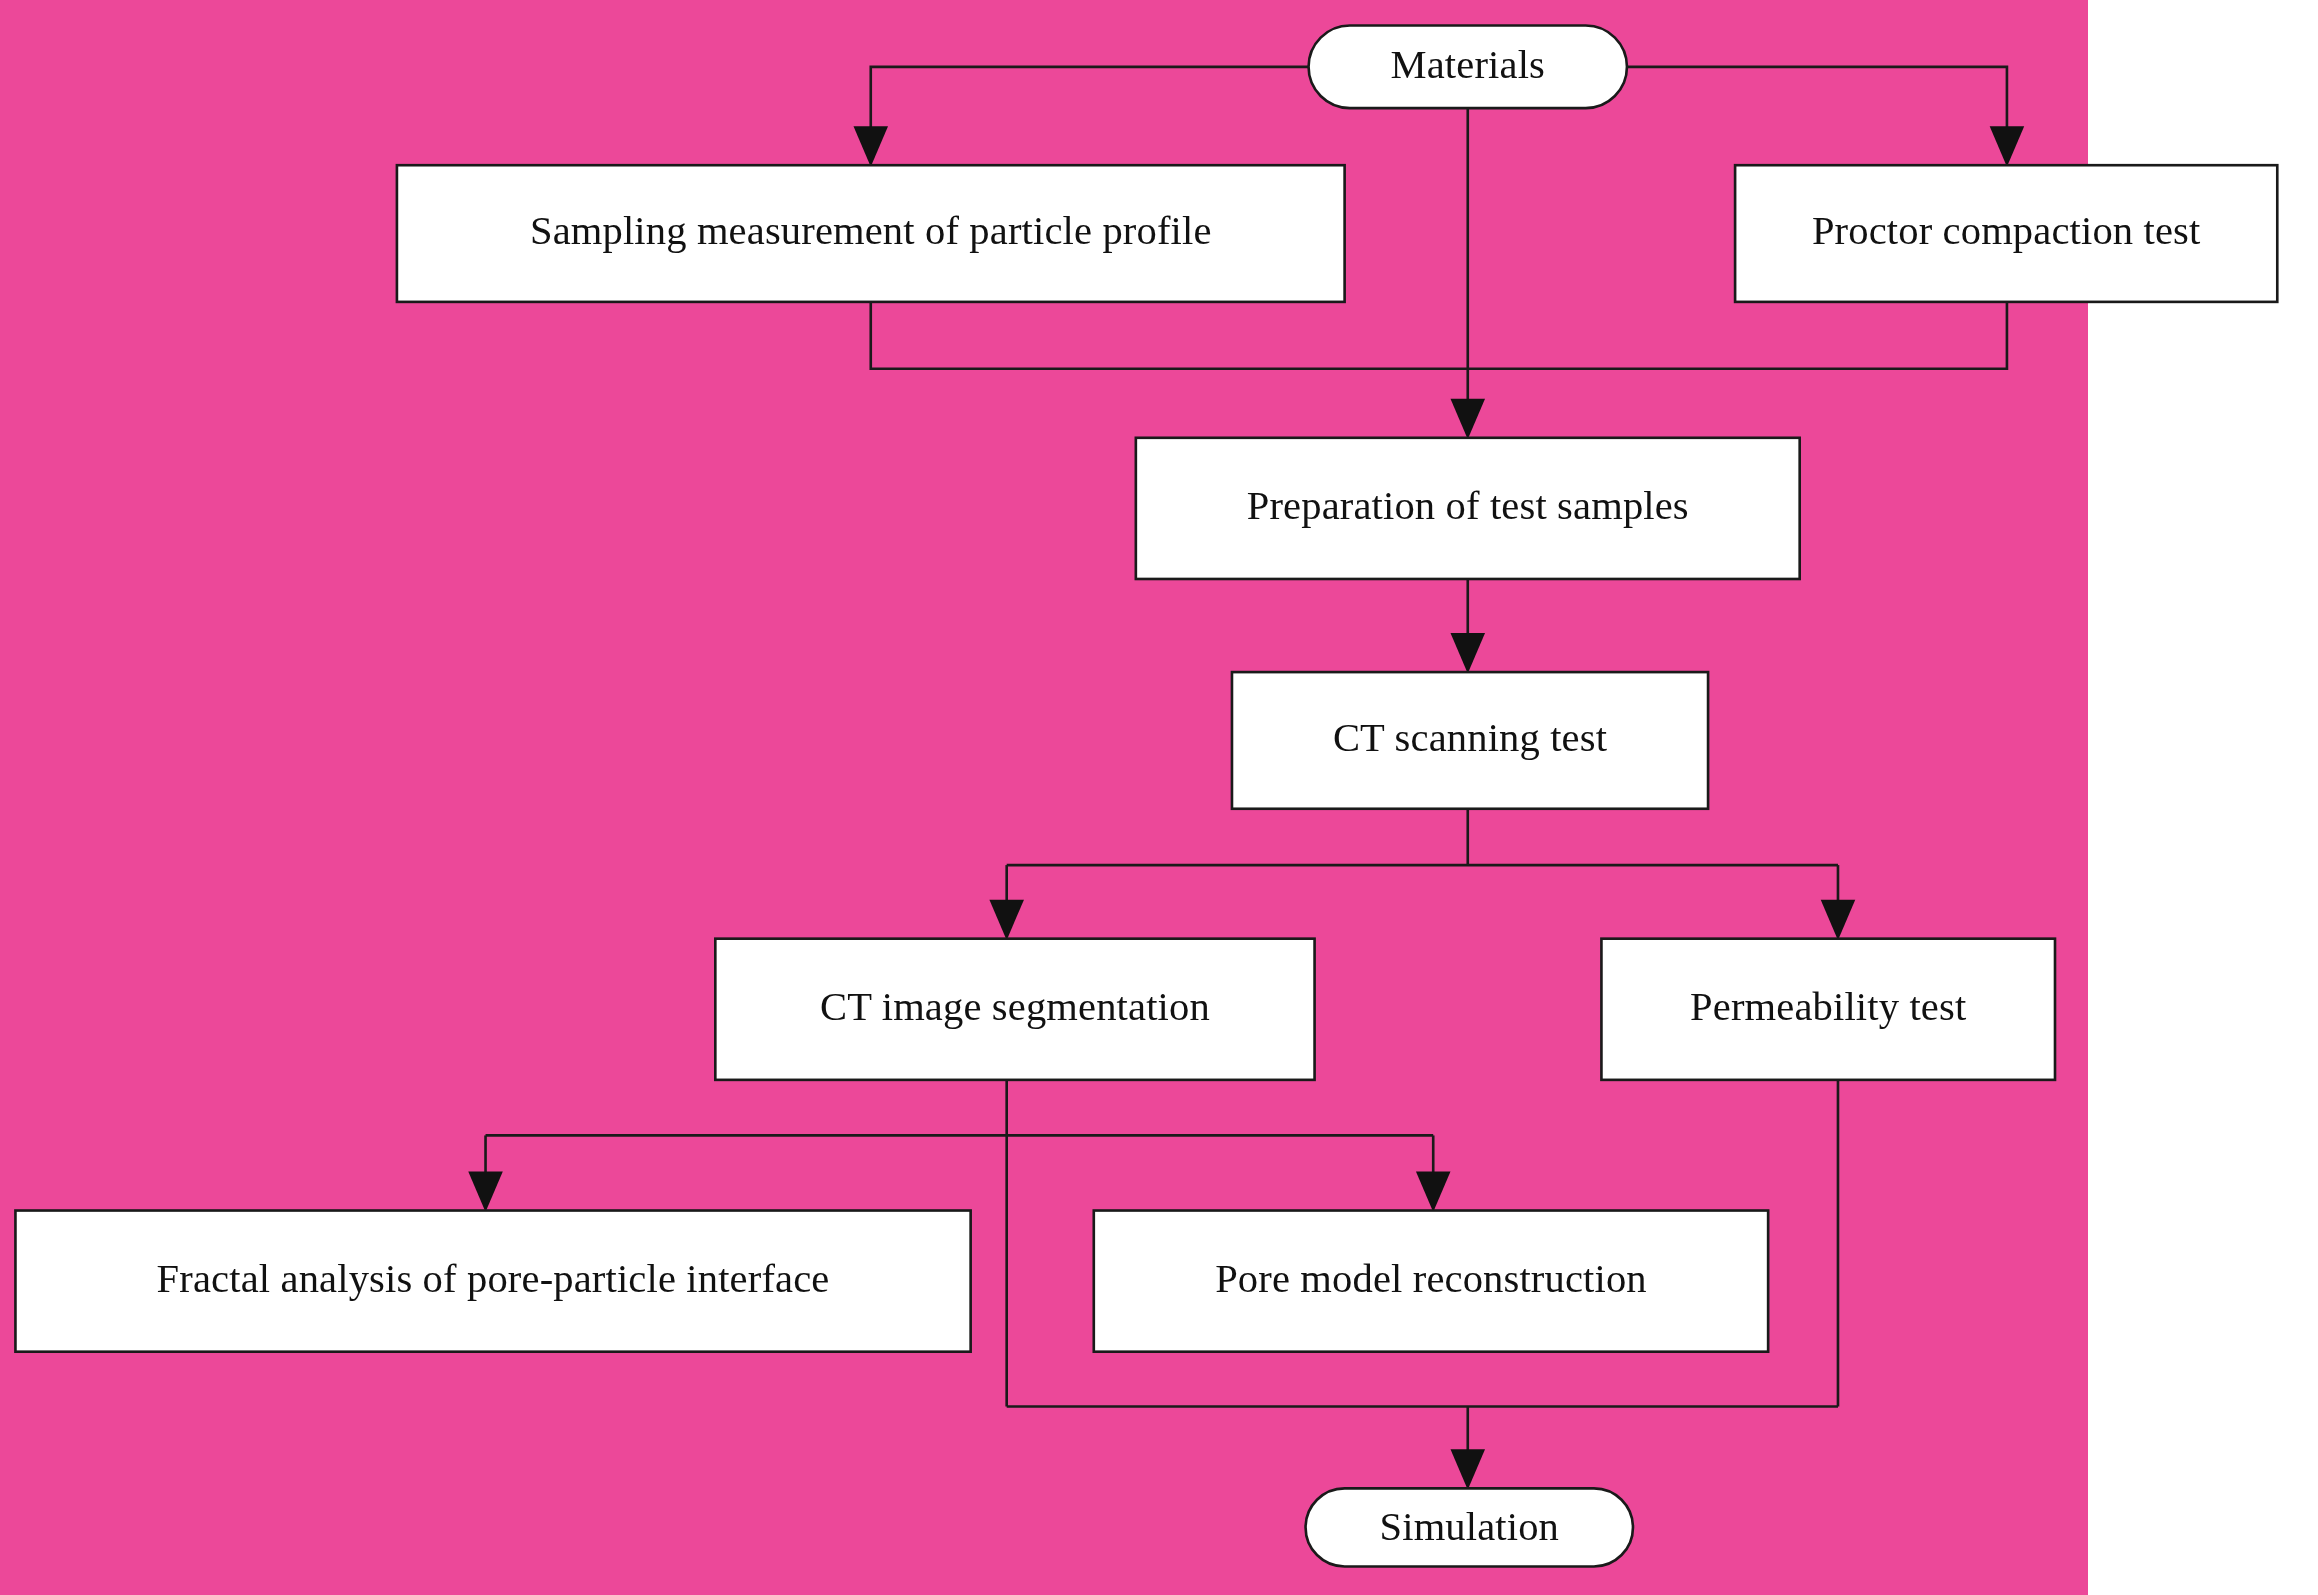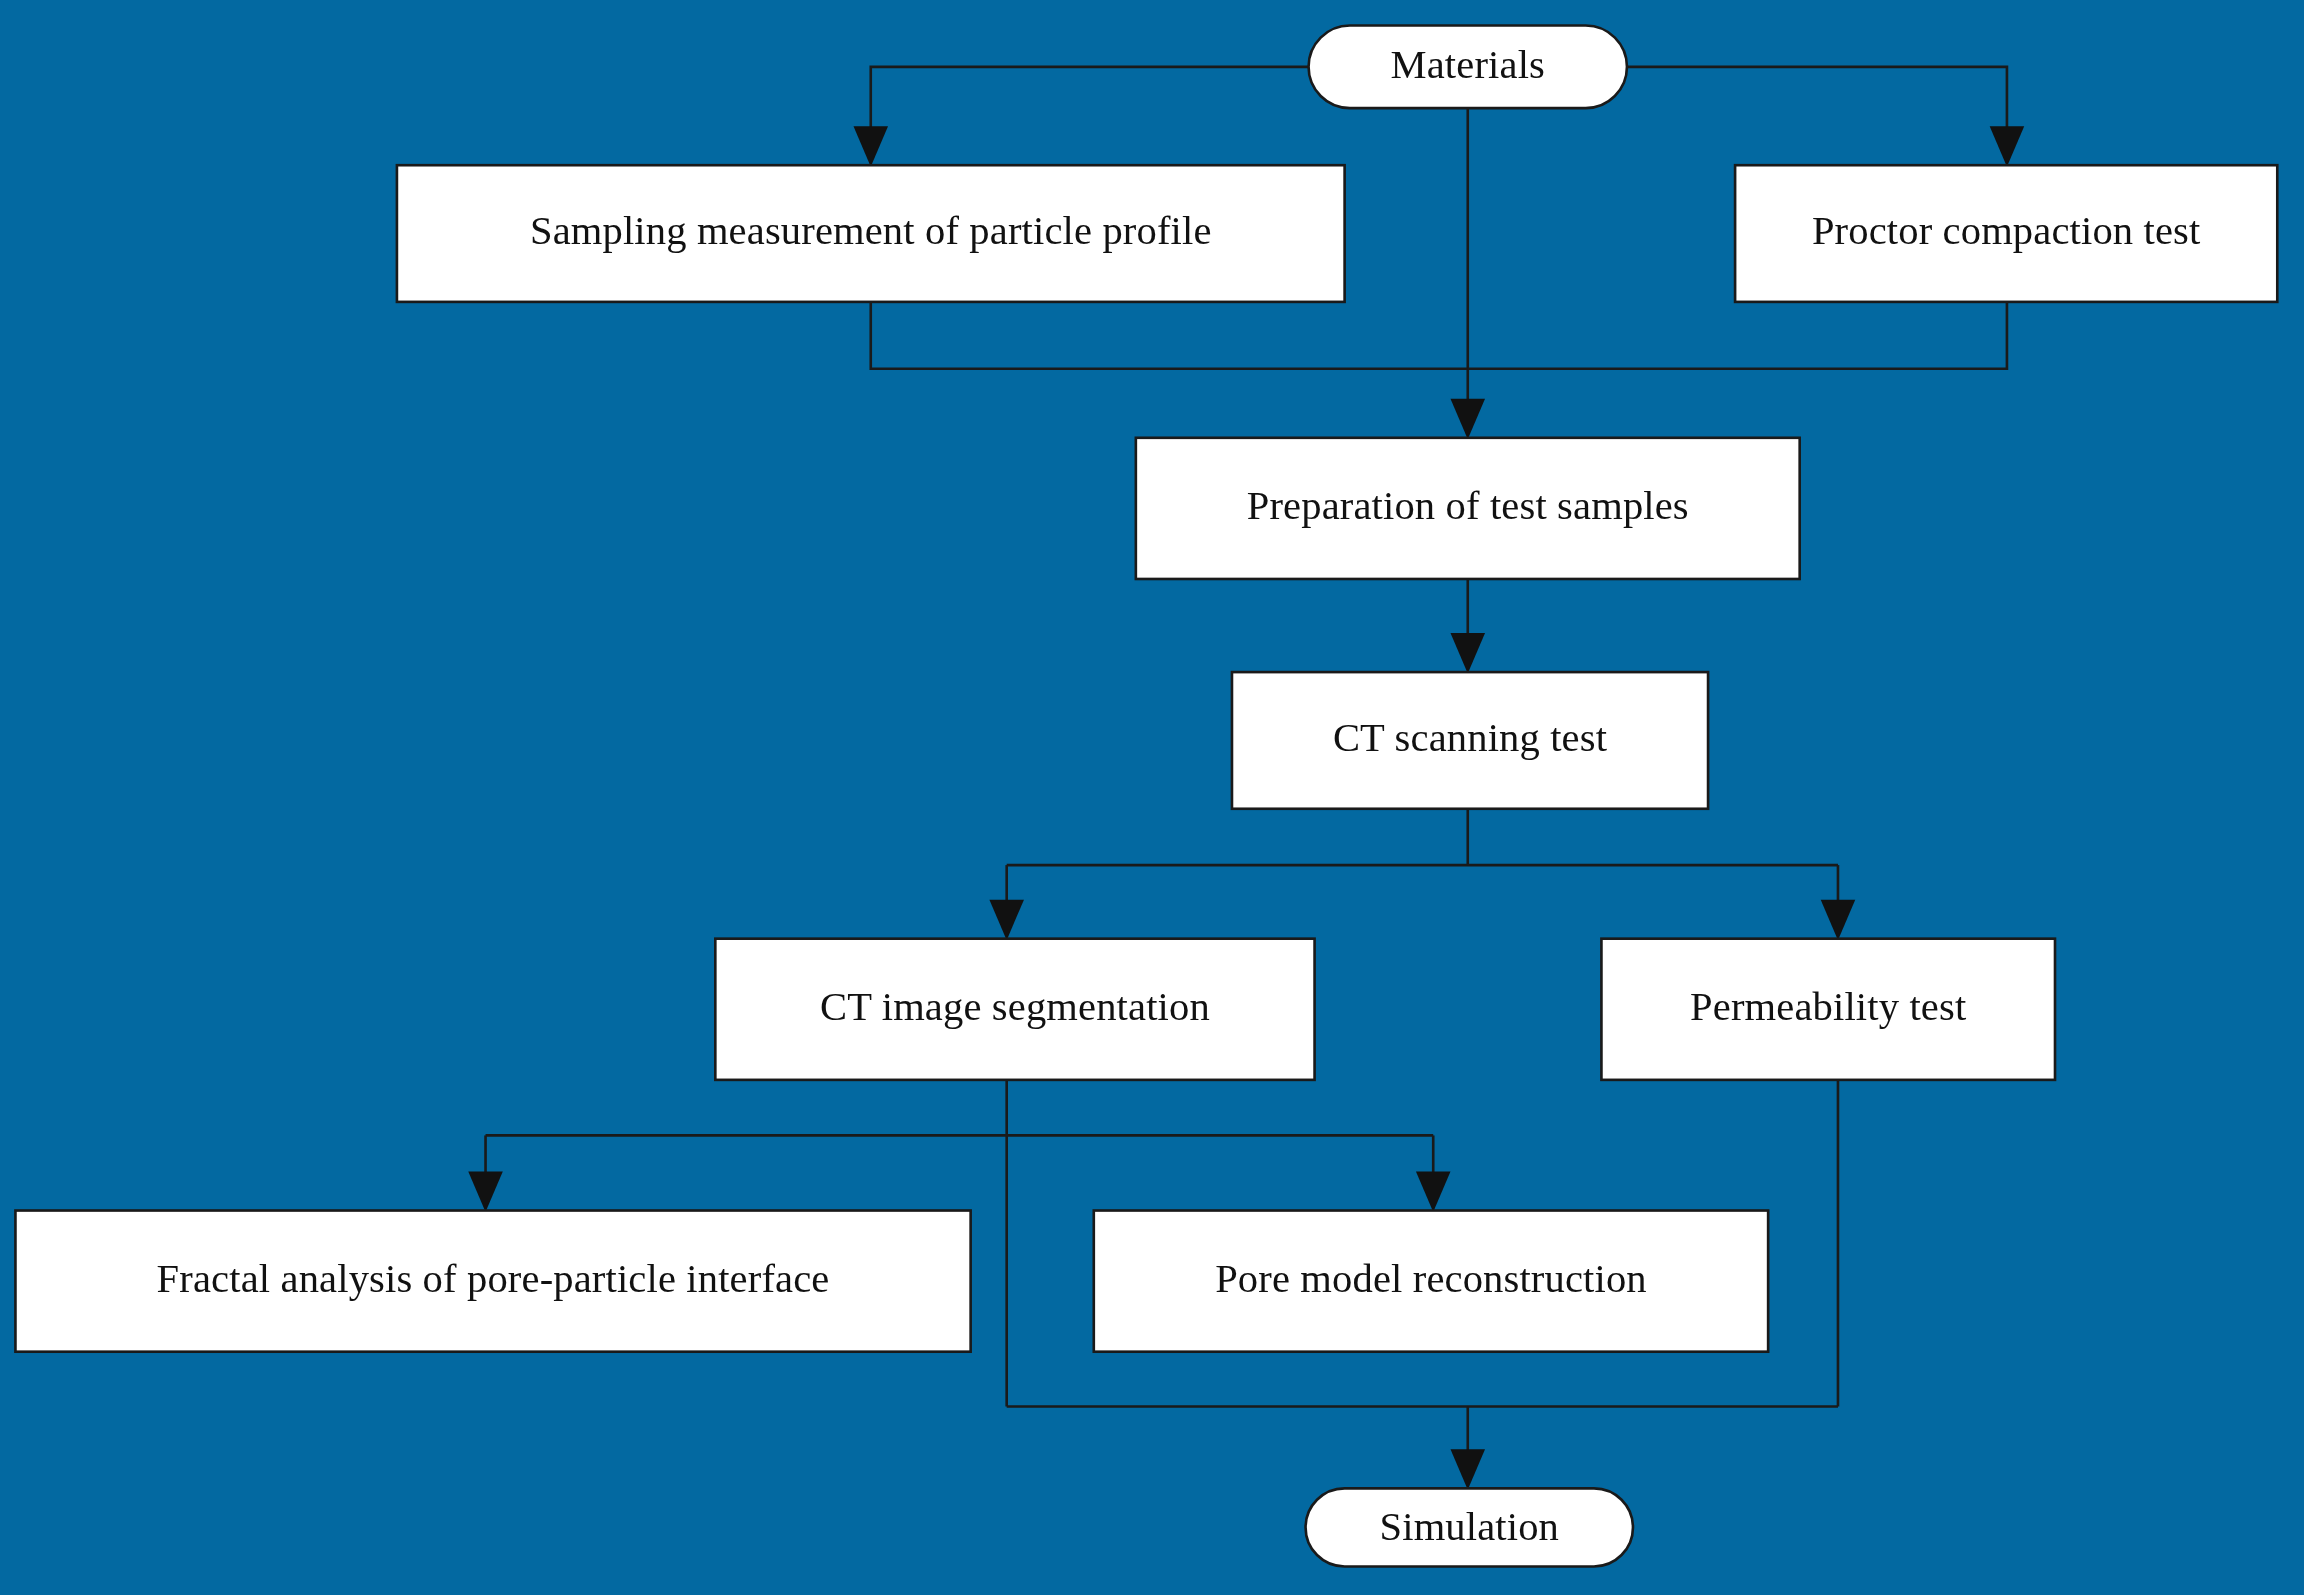--- a/index.html
+++ b/index.html
@@ -9,23 +9,23 @@
     background: #ffffff;
   }
   body {
     width: 2319px;
     height: 1595px;
     font-family: "Liberation Serif", "DejaVu Serif", serif;
     overflow: hidden;
   }
   #flowchart-root {
     position: relative;
-    width: 2304px;
+    width: 2088px;
     height: 1595px;
-    background: #0369a1;
+    background: #ec4899;
   }
   svg#flow-svg {
     position: absolute;
     top: 0;
     left: 0;
     width: 2319px;
     height: 1595px;
     display: block;
   }
   .node-shape {

